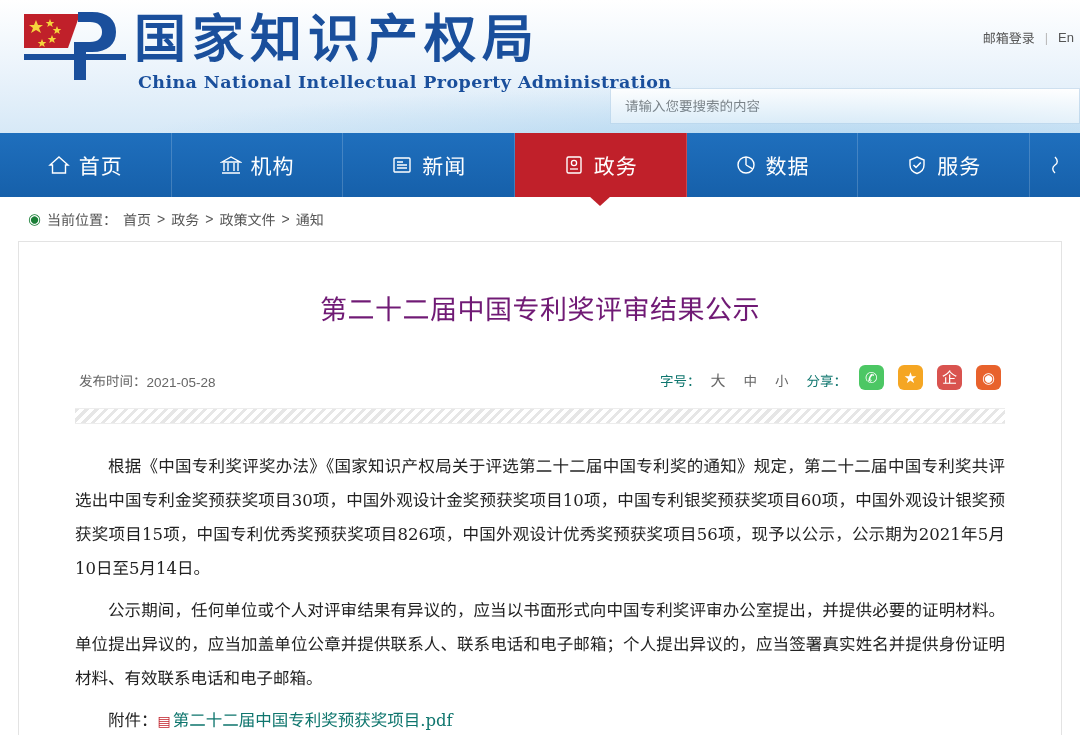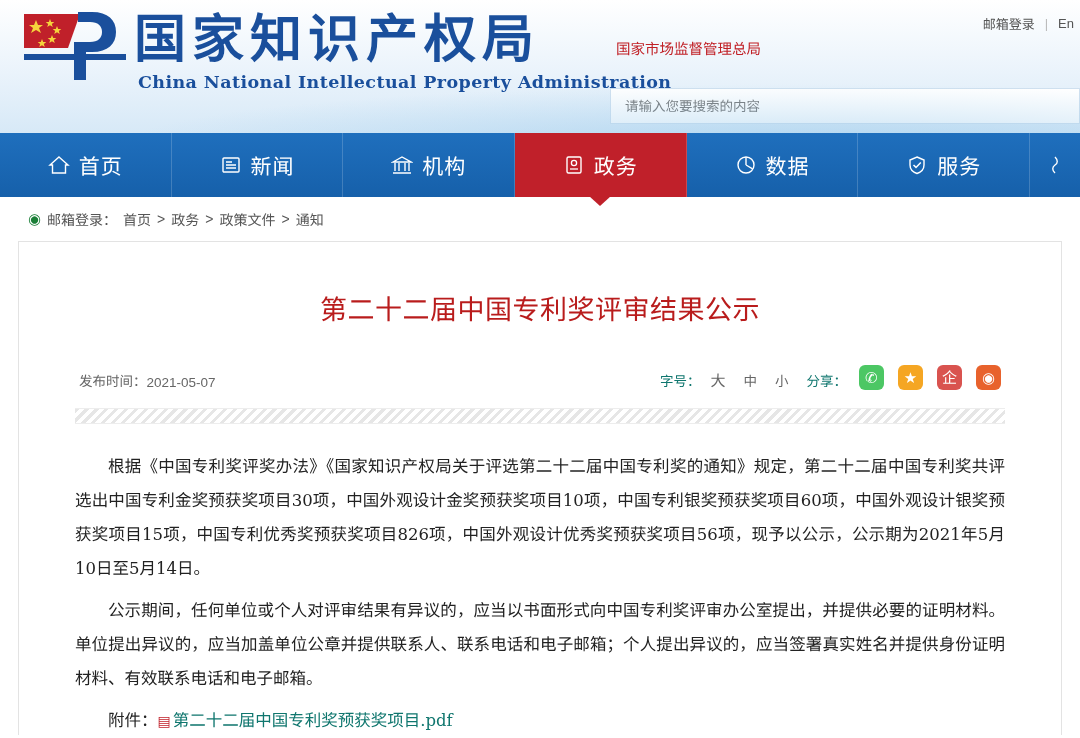--- a/index.html
+++ b/index.html
@@ -28,21 +28,21 @@
     font-family:"DejaVu Serif","Liberation Serif",serif;
     font-weight:bold;color:#1a4f9c;font-size:52px;letter-spacing:6px;
     line-height:58px;margin:2px 0 0 4px;white-space:nowrap;
   }
   .en-title{
     font-family:"DejaVu Serif","Liberation Serif",serif;
     color:#1a4f9c;font-size:17.5px;font-weight:bold;letter-spacing:.4px;
     margin:4px 0 0 8px;white-space:nowrap;
   }
   .top-right{
-    position:absolute;right:0;top:14px;text-align:right;font-size:13px;color:#555;
+    position:absolute;right:0;top:28px;text-align:right;font-size:13px;color:#555;
     width:470px;
   }
   .top-links{display:flex;justify-content:flex-end;align-items:center;gap:10px;padding-right:6px;}
   .top-links a{color:#555;text-decoration:none;}
   .top-links .sep{color:#bbb;}
   .org-lines{
     margin-top:6px;text-align:left;padding-left:6px;
     color:#c02026;font-size:14.5px;line-height:21px;white-space:nowrap;
   }
   .search-box{
@@ -80,21 +80,21 @@
     padding-left:28px;font-size:14px;color:#555;background:#fff;
   }
   .crumb .pin{color:#1a7f37;font-size:15px;}
   .crumb a{color:#555;text-decoration:none;}
   
   .article{
     margin:0 18px;background:#fff;border:1px solid #e3e3e3;border-bottom:0;
     height:494px;box-sizing:border-box;padding:0 56px;
   }
   .art-title{
-    text-align:center;font-size:27px;color:#b91c1c;font-weight:normal;
+    text-align:center;font-size:27px;color:#701a75;font-weight:normal;
     font-family:"DejaVu Sans","Liberation Sans",sans-serif;
     padding:46px 0 0;margin:0;letter-spacing:.5px;
   }
   .meta{
     display:flex;align-items:flex-end;margin-top:38px;font-size:13.5px;color:#666;
     padding:0 4px;
   }
   .meta .date{flex:none;}
   .meta .spacer{flex:1;}
   .fs-label,.share-label{color:#0f766e;margin-right:10px;}
@@ -152,21 +152,20 @@
     </div>
   </div>
 
   <div class="top-right">
     <div class="top-links">
       <a href="#">邮箱登录</a>
       <span class="sep">|</span>
       <a href="#">En</a>
     </div>
     <div class="org-lines">
-      <div>国家市场监督管理总局</div>
     </div>
   </div>
 
   <div class="search-box">
     <input type="text" placeholder="请输入您要搜索的内容" style="">
   </div>
 </div>
 
 <div class="nav">
 
@@ -175,34 +174,34 @@
       <svg width="22" height="22" viewBox="0 0 22 22">
           <path d="M11 3 L20 11 L17.5 11 L17.5 19 L4.5 19 L4.5 11 L2 11 Z" fill="none" stroke="#fff" stroke-width="1.4"></path>
         </svg>
     </span>
     <span>首页</span>
   </div>
 
   <div class="nav-item">
     <span class="nav-ico">
       <svg width="22" height="22" viewBox="0 0 22 22">
+          <path d="M2 8 L11 3 L20 8 Z M4 9 L4 17 M8 9 L8 17 M14 9 L14 17 M18 9 L18 17 M2 19 L20 19" fill="none" stroke="#fff" stroke-width="1.4"></path>
+        </svg>
+    </span>
+    <span>机构</span>
+  </div>
+
+  <div class="nav-item">
+    <span class="nav-ico">
+      <svg width="22" height="22" viewBox="0 0 22 22">
           <rect x="3" y="4" width="16" height="14" rx="1" fill="none" stroke="#fff" stroke-width="1.4"></rect>
           <path d="M6 8 L12 8 M6 11 L16 11 M6 14 L16 14" stroke="#fff" stroke-width="1.3"></path>
         </svg>
     </span>
     <span>新闻</span>
-  </div>
-
-  <div class="nav-item">
-    <span class="nav-ico">
-      <svg width="22" height="22" viewBox="0 0 22 22">
-          <path d="M2 8 L11 3 L20 8 Z M4 9 L4 17 M8 9 L8 17 M14 9 L14 17 M18 9 L18 17 M2 19 L20 19" fill="none" stroke="#fff" stroke-width="1.4"></path>
-        </svg>
-    </span>
-    <span>机构</span>
   </div>
 
   <div class="nav-item active">
     <span class="nav-ico">
       <svg width="22" height="22" viewBox="0 0 22 22">
           <rect x="4" y="3" width="14" height="16" rx="1.5" fill="none" stroke="#fff" stroke-width="1.4"></rect>
           <circle cx="11" cy="9" r="2.6" fill="none" stroke="#fff" stroke-width="1.3"></circle>
           <path d="M7 15 L15 15" stroke="#fff" stroke-width="1.3"></path>
         </svg>
     </span>
@@ -233,37 +232,37 @@
     <span class="nav-ico">
       <svg width="22" height="22" viewBox="0 0 22 22">
           <path d="M11 3 C14 6 14 9 11 11 C8 13 8 16 11 19" fill="none" stroke="#fff" stroke-width="1.4"></path>
         </svg>
     </span>
   </div>
 </div>
 
 <div class="crumb">
   <span class="pin">◉</span>
-  <span>邮箱登录：</span>
+  <span>当前位置：</span>
   <a href="#">首页</a>
   <span>&gt;</span>
   <a href="#">政务</a>
   <span>&gt;</span>
   <a href="#">政策文件</a>
   <span>&gt;</span>
   <a href="#">通知</a>
 </div>
 
 <div class="article">
 
   <h1 class="art-title">第二十二届中国专利奖评审结果公示</h1>
 
   <div class="meta">
     <span class="date">发布时间：</span>
-    <span class="date">2021-05-07</span>
+    <span class="date">2021-05-28</span>
     <span class="spacer"></span>
     <span class="fs-label">字号：</span>
     <span class="fs-opt big">大</span>
     <span class="fs-opt">中</span>
     <span class="fs-opt">小</span>
     <span class="share-label">分享：</span>
     <span class="share-icons">
       <span class="sicon wechat">
           <span>✆</span>
         </span>

